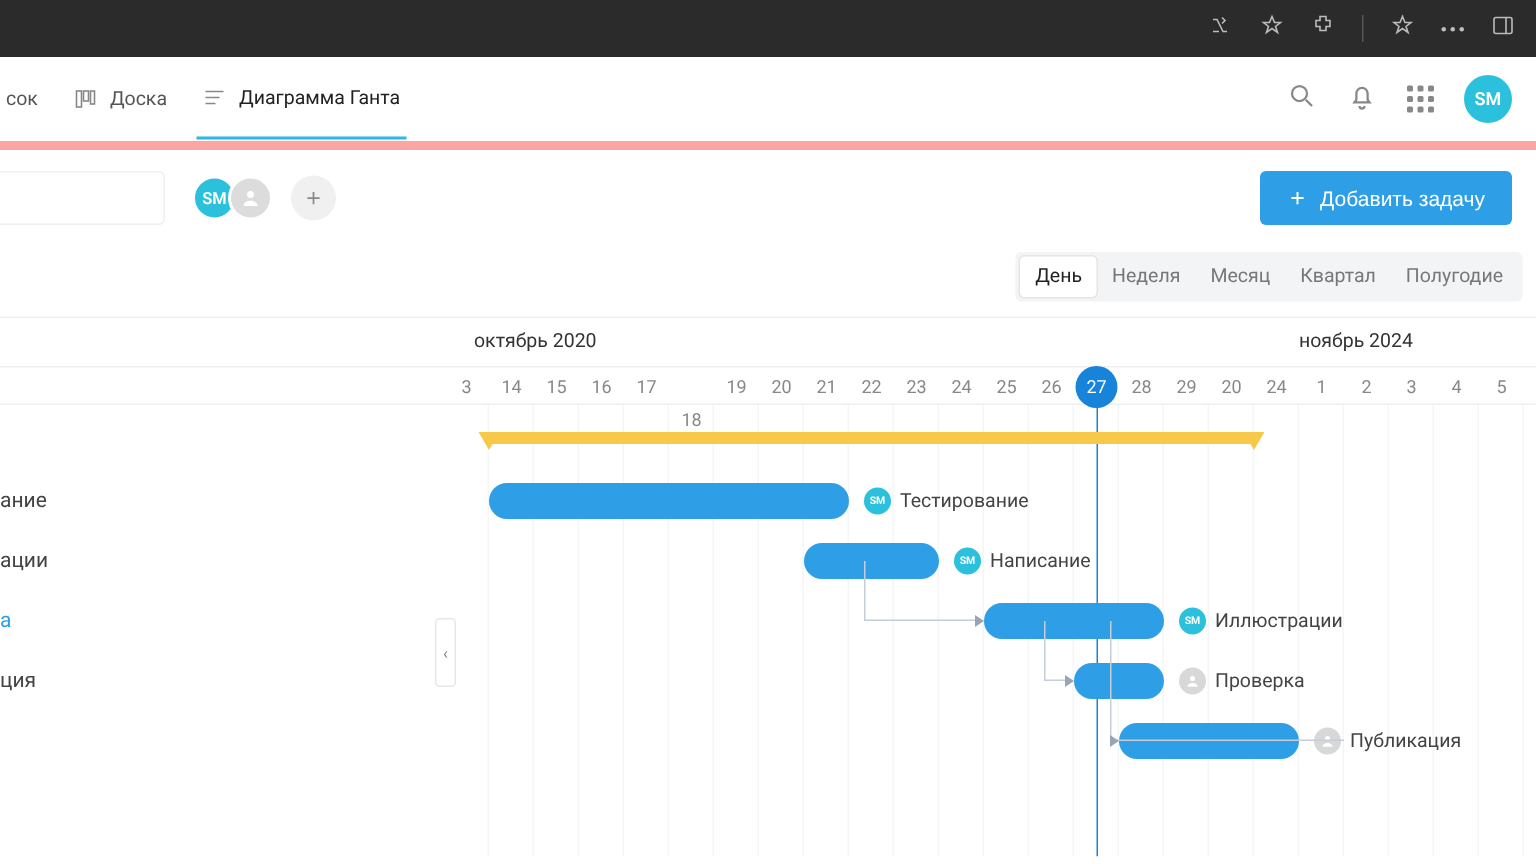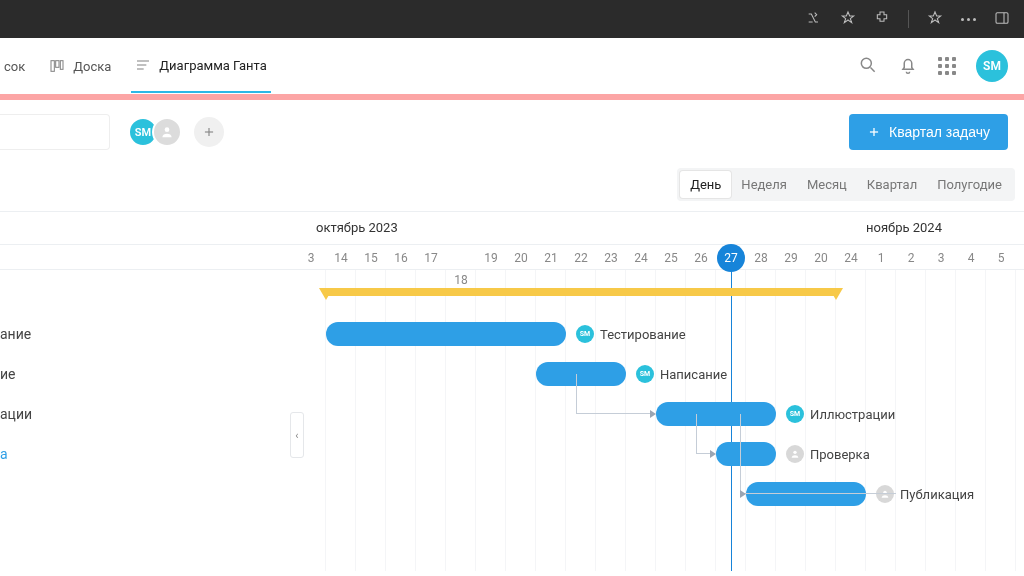--- a/index.html
+++ b/index.html
@@ -173,37 +173,37 @@
           <line x1="12" y1="5" x2="12" y2="19"></line>
           <line x1="5" y1="12" x2="19" y2="12"></line>
         </svg>
       </span>
   </div>
   <button class="add-task-btn">
     <svg viewBox="0 0 24 24">
         <line x1="12" y1="5" x2="12" y2="19"></line>
         <line x1="5" y1="12" x2="19" y2="12"></line>
       </svg>
-    <span>Квартал задачу</span>
+    <span>Добавить задачу</span>
   </button>
 </div>
 
 <div class="scale-row">
   <div class="scale-group">
     <div class="scale-btn active">День</div>
     <div class="scale-btn">Неделя</div>
     <div class="scale-btn">Месяц</div>
     <div class="scale-btn">Квартал</div>
     <div class="scale-btn">Полугодие</div>
   </div>
 </div>
 
 <div class="gantt-wrap">
   <div class="month-labels">
-    <span class="month-left">октябрь 2023</span>
+    <span class="month-left">октябрь 2020</span>
     <span class="month-right">ноябрь 2024</span>
   </div>
 
   <div class="day-row" id="day-row">
       <div class="day-cell" style="left: 296px;">3</div>
       <div class="day-cell" style="left: 326px;">14</div>
       <div class="day-cell" style="left: 356px;">15</div>
       <div class="day-cell" style="left: 386px;">16</div>
       <div class="day-cell" style="left: 416px;">17</div>
       <div class="day-cell" style="left: 446px; margin-top: 22px;">18</div>
@@ -251,23 +251,23 @@
       <div class="grid-col" style="left: 600px;"></div>
       <div class="grid-col" style="left: 630px;"></div>
       <div class="grid-col" style="left: 660px;"></div>
       <div class="grid-col" style="left: 690px;"></div>
     </div>
   <div class="today-line" id="today-line" style="left: 731px;"></div>
 
   <div class="side-labels">
     <div class="side-row"></div>
     <div class="side-row">ание</div>
-    <div class="side-row">ие</div>
     <div class="side-row">ации</div>
     <div class="side-row blue">а</div>
+    <div class="side-row">ция</div>
   </div>
 
   <div class="bar-area" id="bar-area">
       <div class="summary-bar" style="left: 30px; width: 510px;"></div>
       <div class="summary-end" style="left: 23px;"></div>
       <div class="summary-end" style="left: 533px;"></div>
       <div class="task-bar" style="left: 30px; top: 52px; width: 240px;"></div>
       <div class="task-label" style="left: 280px; top: 52px;">
         <span class="mini-avatar teal">SM</span>
         <span>Тестирование</span>

